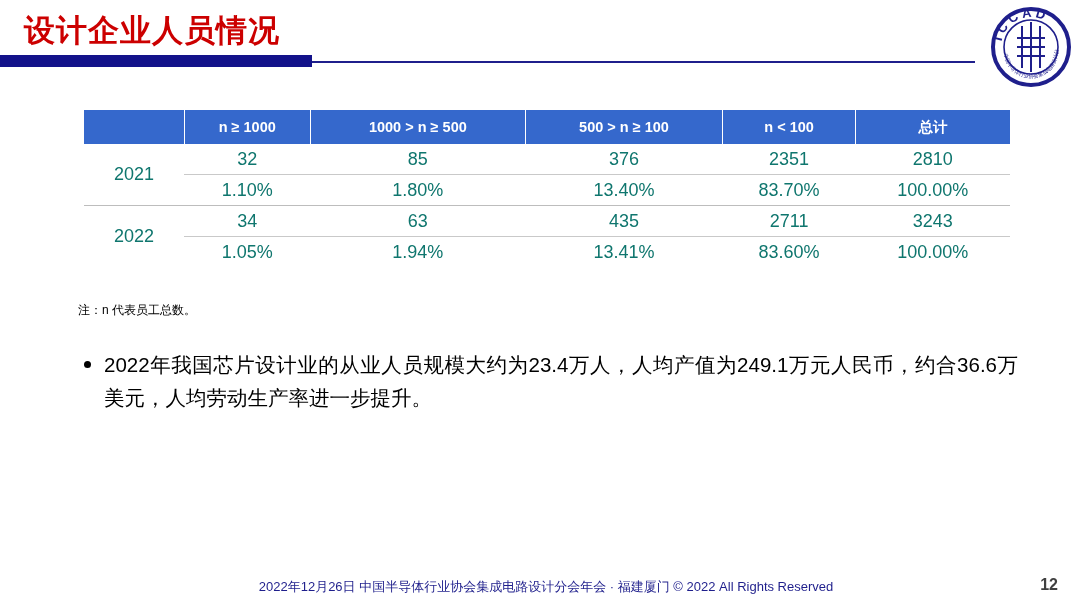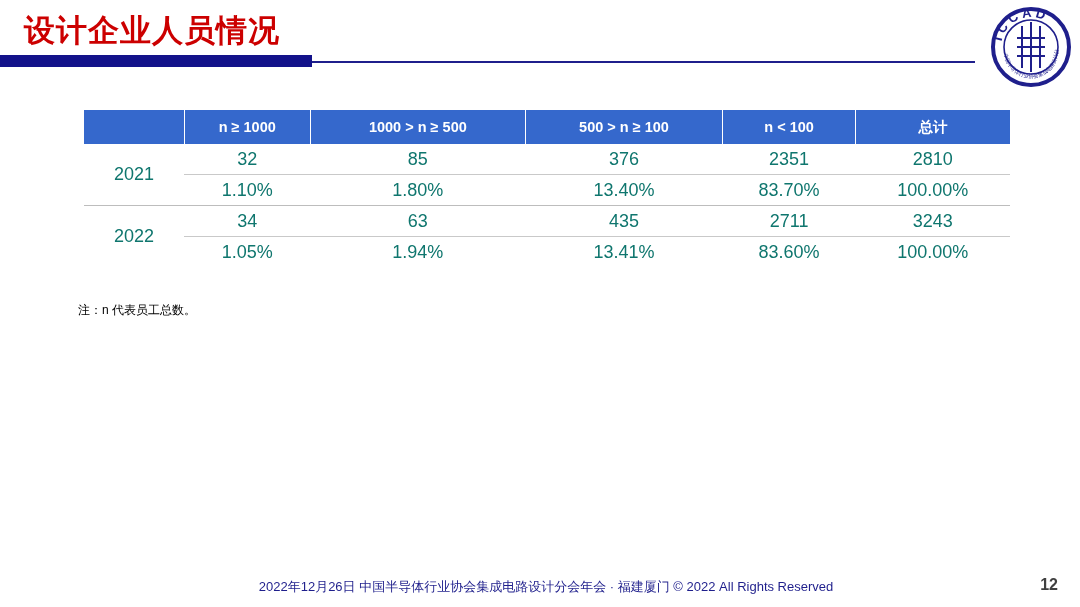--- a/index.html
+++ b/index.html
@@ -221,16 +221,17 @@
       <td>13.41%</td>
       <td>83.60%</td>
       <td>100.00%</td>
     </tr>
   </tbody>
 </table>
 
 <div id="table-note">注：n 代表员工总数。</div>
 
 <ul id="bullet-list">
+  <li>2022年我国芯片设计业的从业人员规模大约为23.4万人，人均产值为249.1万元人民币，约合36.6万美元，人均劳动生产率进一步提升。</li>
 </ul>
 
 <div id="footer-text">2022年12月26日 中国半导体行业协会集成电路设计分会年会 · 福建厦门 © 2022 All Rights Reserved</div>
 <div id="page-number">12</div>
 
 </body></html>

